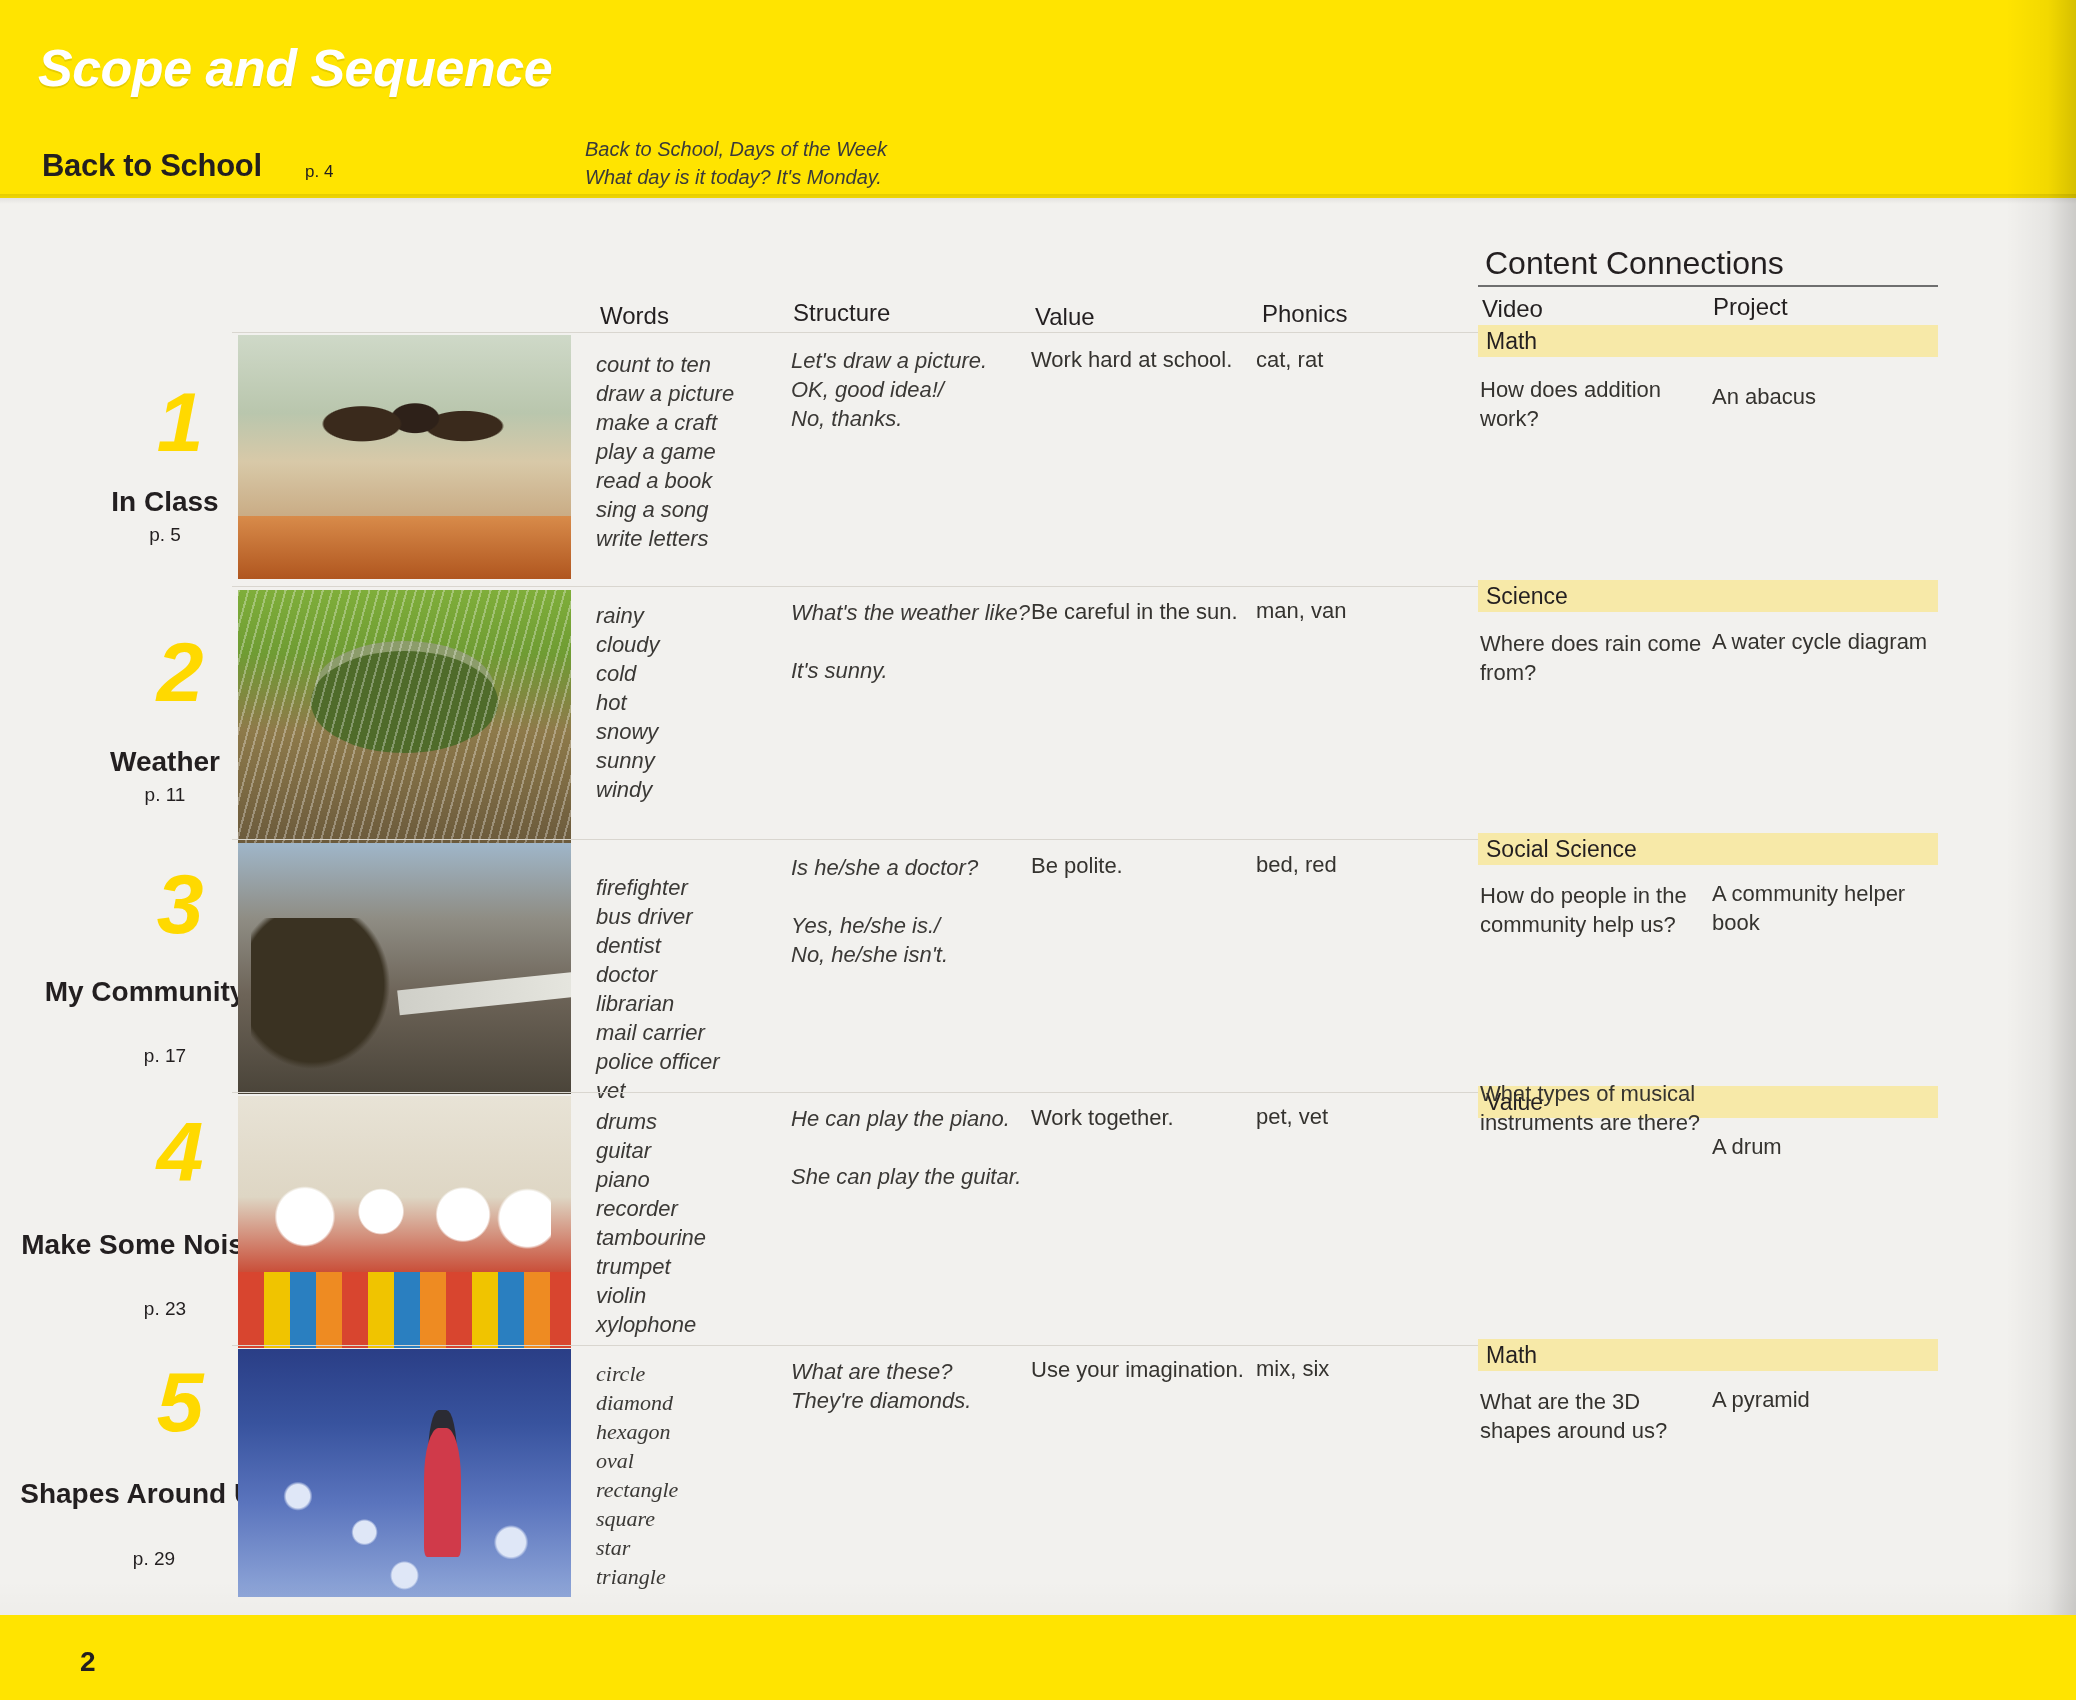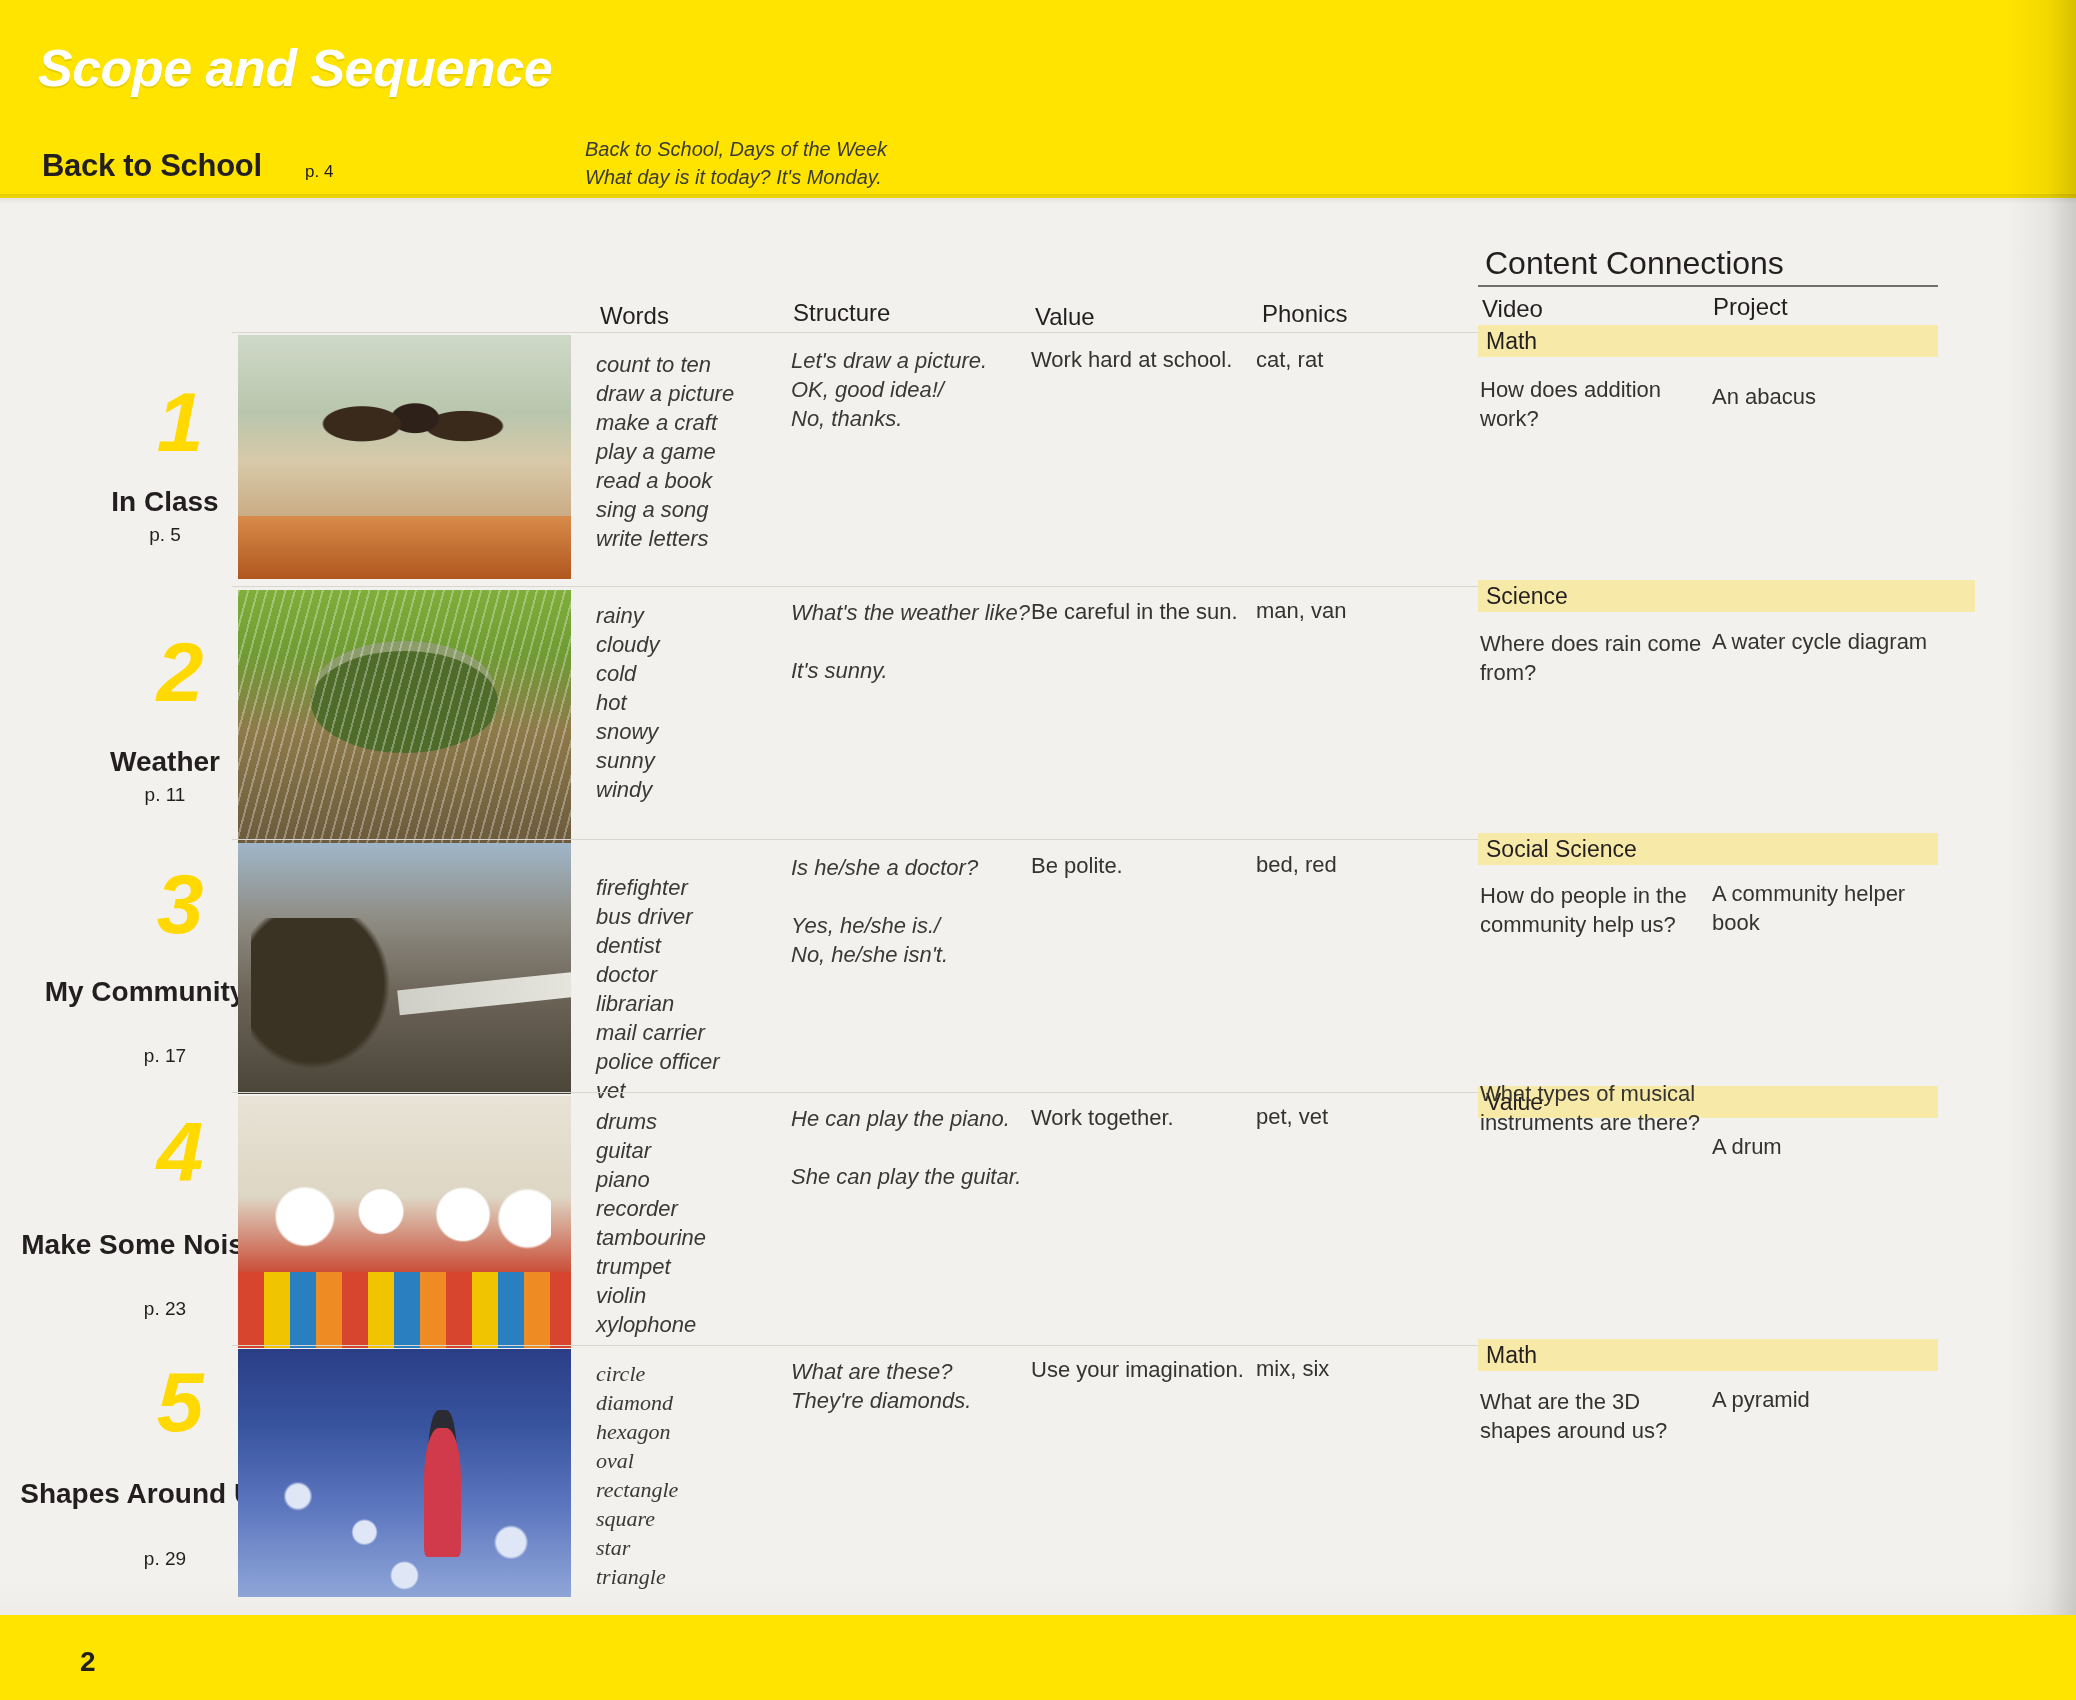--- a/index.html
+++ b/index.html
@@ -269,21 +269,21 @@
   </div>
 
   <div class="row">
     <div class="row-sep" style="top:586px;"></div>
     <div class="unit-num" style="left:60px; top:630px;">2</div>
     <div class="unit-name" style="left:45px; top:745px;">Weather</div>
     <div class="unit-page" style="left:45px; top:784px;">p. 11</div>
     <div class="thumb" style="top:590px; height:254px;">
         <div class="ph ph2"></div>
       </div>
-    <div class="subject-bar" style="top:580px;padding-left:37px;">
+    <div class="subject-bar" style="top:580px;">
         <span>Science</span>
       </div>
     <div class="cell ital words-col" style="top:601px; white-space:pre-line;">rainy
 cloudy
 cold
 hot
 snowy
 sunny
 windy</div>
     <div class="cell ital struct-col" style="top:598px; white-space:pre-line;">What's the weather like?
@@ -349,21 +349,21 @@
     <div class="cell value-col" style="top:1103px;">Work together.</div>
     <div class="cell phonics-col" style="top:1102px;">pet, vet</div>
     <div class="cell video-col" style="top:1079px;">What types of musical instruments are there?</div>
     <div class="cell project-col" style="top:1132px;">A drum</div>
   </div>
 
   <div class="row">
     <div class="row-sep" style="top:1345px;"></div>
     <div class="unit-num" style="left:60px; top:1360px;">5</div>
     <div class="unit-name" style="left:20px; top:1477px; width:250px;">Shapes Around Us</div>
-    <div class="unit-page" style="left:45px; top:1548px;">p. 29</div>
+    <div class="unit-page" style="left:34px; top:1548px;">p. 29</div>
     <div class="thumb" style="top:1349px; height:248px;">
         <div class="ph ph5"></div>
       </div>
     <div class="subject-bar" style="top:1339px;">
         <span>Math</span>
       </div>
     <div class="cell ital words-col" style="top:1359px; white-space:pre-line;font-family:Liberation Serif, serif;">circle
 diamond
 hexagon
 oval

